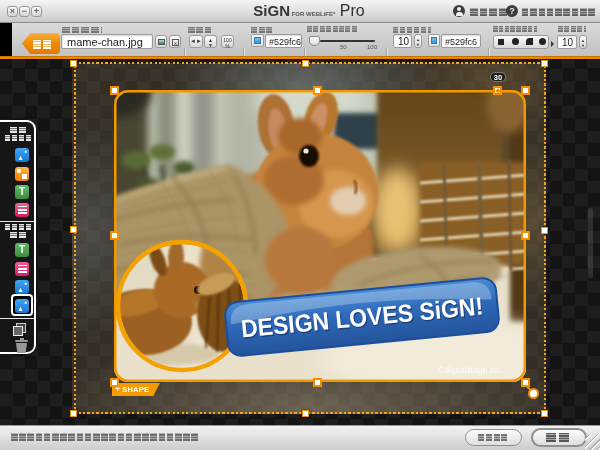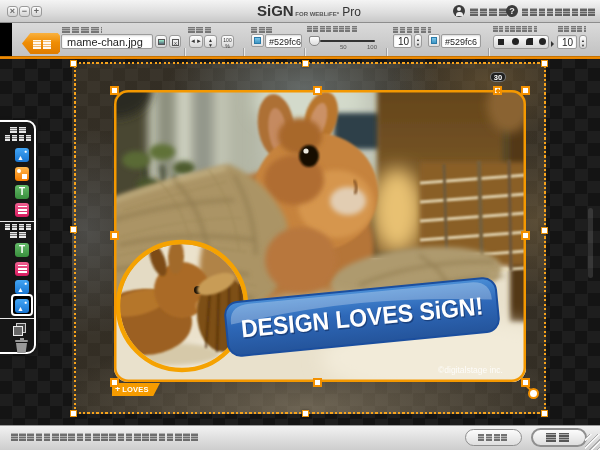--- a/index.html
+++ b/index.html
@@ -65,21 +65,21 @@
 color:#fff;font-size:8px;font-weight:bold;line-height:13px;}
 </style></head>
 <body>
 <div id="page">
 
   <div id="titlebar">
     <div class="winbtn" style="left:7px">×</div>
     <div class="winbtn" style="left:19px">−</div>
     <div class="winbtn" style="left:31px">+</div>
     <div style="position:absolute;left:0;top:0;width:600px;text-align:center;text-indent:18px;font-size:14px;color:#333;line-height:22px;">
-      <b style="font-size:15px;letter-spacing:0">SiGN</b><span style="font-size:6px;font-weight:bold;color:#555">&nbsp;FOR WEBLiFE*</span><span style="font-size:12px">&nbsp;Pro</span>
+      <b style="font-size:15px;letter-spacing:0">SiGN</b><span style="font-size:6px;font-weight:bold;color:#555">&nbsp;FOR WEBLiFE*</span><span style="font-size:16px">&nbsp;Pro</span>
     </div>
 
     <div style="position:absolute;right:135px;top:5px;width:12px;height:12px;border-radius:50%;background:#3c3c3c;">
         <div style="position:absolute;left:4px;top:2px;width:4px;height:4px;border-radius:50%;background:#eee"></div>
         <div style="position:absolute;left:2.5px;top:6.5px;width:7px;height:4px;border-radius:3px 3px 0 0;background:#eee"></div>
       </div>
     <div class="jp" style="position:absolute;right:92px;top:8px;width:38px;height:8px;background:repeating-linear-gradient(90deg,rgba(50,50,50,.72) 0 7.5px,rgba(0,0,0,0) 7.5px 9.7px)"></div>
     <div style="position:absolute;right:82px;top:5px;width:12px;height:12px;border-radius:50%;background:#3c3c3c;color:#eee;font-size:9px;font-weight:bold;text-align:center;line-height:12px;">?</div>
     <div class="jp" style="position:absolute;right:4px;top:8px;width:74px;height:8px;background:repeating-linear-gradient(90deg,rgba(50,50,50,.72) 0 6.5px,rgba(0,0,0,0) 6.5px 8.3px)"></div>
   </div>
@@ -329,21 +329,21 @@
     <div class="phandle" style="left:110px;top:172px"></div>
     <div class="phandle" style="left:521px;top:172px"></div>
 
     <div class="phandle" style="left:493px;top:27px">
         <div style="position:absolute;left:0.5px;top:0.5px;width:4px;height:4px;background:#f39000;transform:rotate(45deg)"></div>
       </div>
     <div style="position:absolute;left:524px;top:323px;width:14px;height:14px;border-top:2px solid #f39000;transform:rotate(45deg);transform-origin:0 0;"></div>
     <div class="phandle" style="left:521px;top:319px"></div>
     <div style="position:absolute;left:528px;top:329px;width:11px;height:11px;border-radius:50%;background:#fff;border:2px solid #f39000;"></div>
 
-    <div id="shapetag"><b style="margin-left:3px;font-size:9px;vertical-align:top">+</b><b style="margin-left:2px;letter-spacing:.2px;font-size:7.5px">LOVES</b></div>
+    <div id="shapetag"><b style="margin-left:3px;font-size:9px;vertical-align:top">+</b><b style="margin-left:2px;letter-spacing:.2px;font-size:7.5px">SHAPE</b></div>
 
     <div id="sidebar">
       <div class="jp" style="position:absolute;left:14px;top:5px;width:17px;height:6px;background:repeating-linear-gradient(90deg,rgba(255,255,255,.9) 0 7px,rgba(0,0,0,0) 7px 8.8px)"></div>
       <div class="jp" style="position:absolute;left:9px;top:13px;width:28px;height:6px;background:repeating-linear-gradient(90deg,rgba(255,255,255,.9) 0 5.5px,rgba(0,0,0,0) 5.5px 7px)"></div>
       <div class="sicon" style="top:26px;background:linear-gradient(#42a5f5,#1976d2)">
           <span style="position:absolute;left:2px;bottom:1px;font-size:7px;line-height:7px;color:#fff">▲</span>
           <span style="position:absolute;right:2px;top:1px;font-size:5px;line-height:5px;color:#fff">●</span>
         </div>
       <div class="sicon" style="top:45px;background:linear-gradient(#ffb74d,#f57c00)">
           <span style="position:absolute;left:2px;top:2px;width:4px;height:4px;border-radius:50%;background:#fff"></span>

